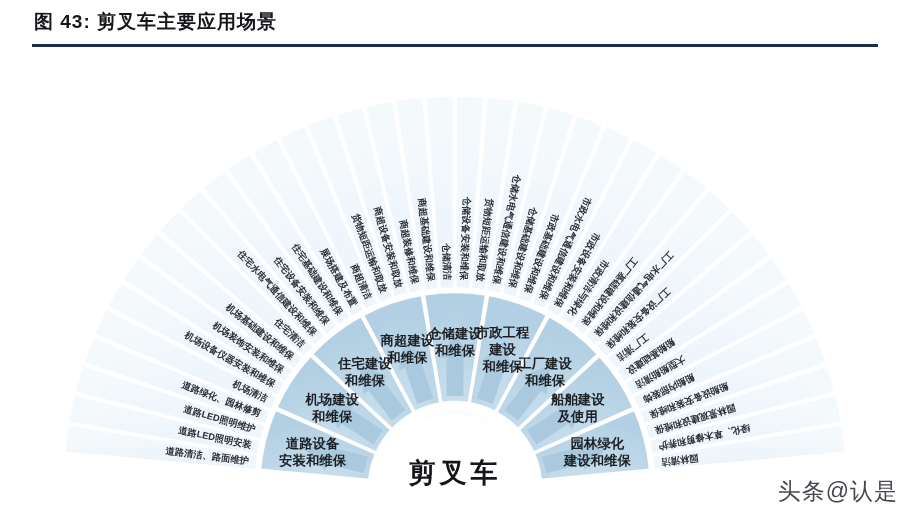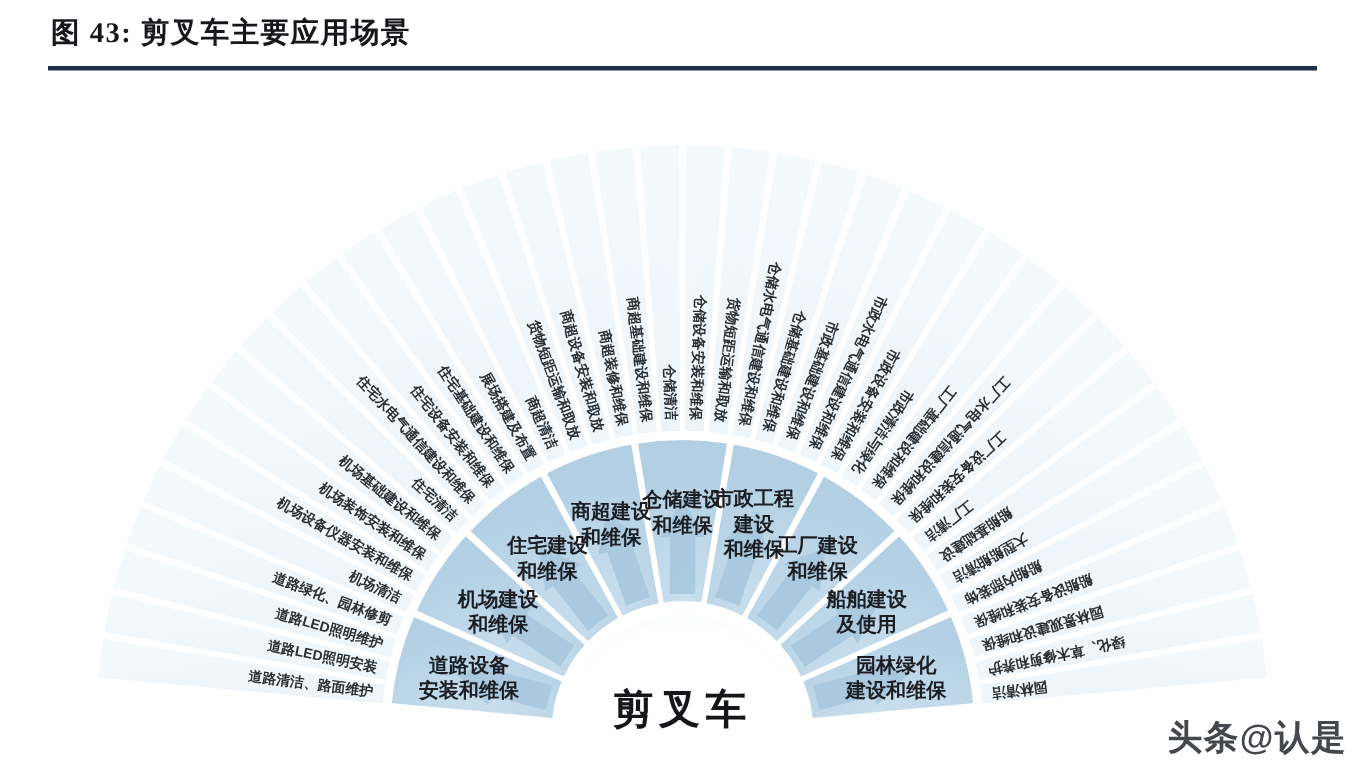--- a/index.html
+++ b/index.html
@@ -2,21 +2,21 @@
 <html><head>
 <meta charset="utf-8">
 <style>
   html,body{margin:0;padding:0;background:#ffffff;}
   body{
     width:910px;height:511px;overflow:hidden;
     font-family:"Liberation Sans","DejaVu Sans",sans-serif;
     position:relative;
   }
   #figure-header{
-    position:absolute;left:0;top:0;width:910px;height:50px;font-family:Liberation Serif, serif;
+    position:absolute;left:0;top:0;width:910px;height:50px;
   }
   #figure-title{
     position:absolute;left:34px;top:9px;
     font-size:19px;font-weight:bold;color:#15171a;
     letter-spacing:1px;white-space:nowrap;
   }
   #title-rule{
     position:absolute;left:32px;top:44px;width:846px;height:3px;
     background:#1a2f4b;
   }
@@ -31,21 +31,21 @@
   .inner-label{
     font-size:13.4px;font-weight:bold;fill:#1b1f24;
     font-family:"Liberation Sans","DejaVu Sans",sans-serif;
   }
   .hub-label{
     font-size:27px;font-weight:bold;fill:#141619;letter-spacing:4px;
     font-family:"Liberation Sans","DejaVu Sans",sans-serif;
   }
   #watermark{
     position:absolute;right:12px;bottom:4px;
-    font-size:23px;font-weight:bold;color:#2b2f35;
+    font-size:23px;font-weight:normal;color:#2b2f35;
     opacity:.88;letter-spacing:1px;
     font-family:"Liberation Sans","DejaVu Sans",sans-serif;
   }
 </style>
 </head>
 <body>
 
 <div id="figure-header">
   <div id="figure-title">图 43:  剪叉车主要应用场景</div>
   <div id="title-rule"></div>

